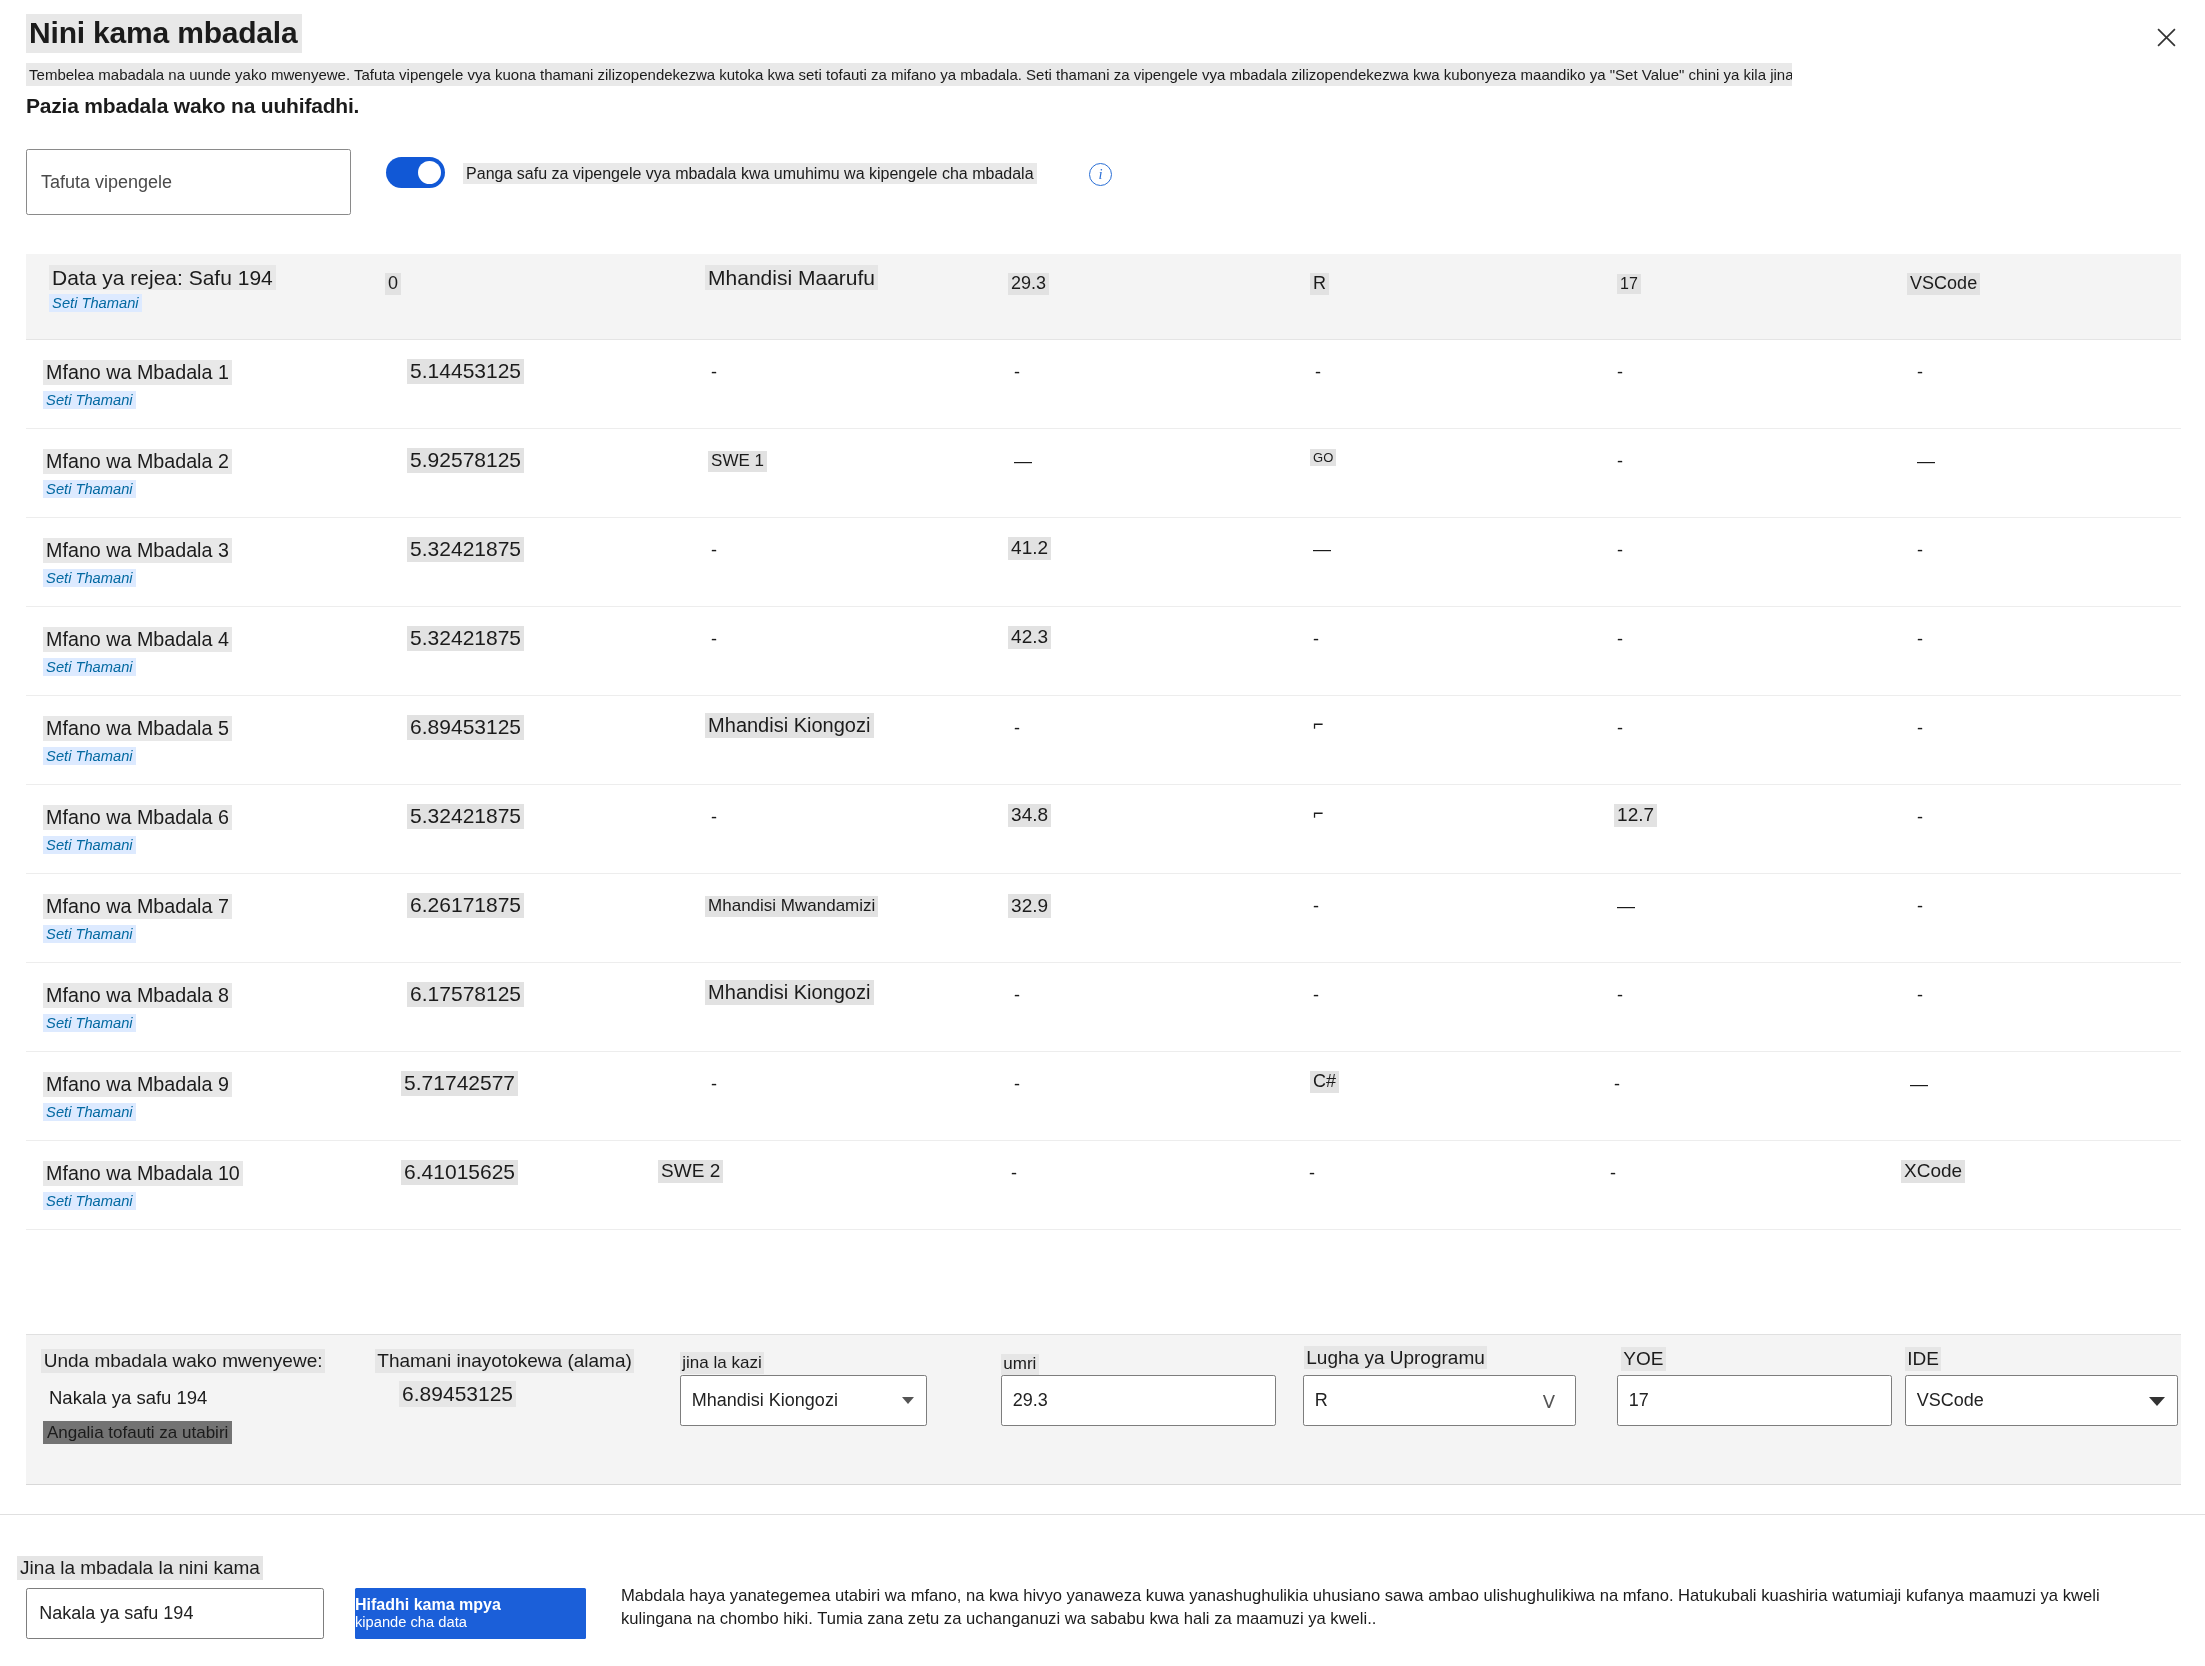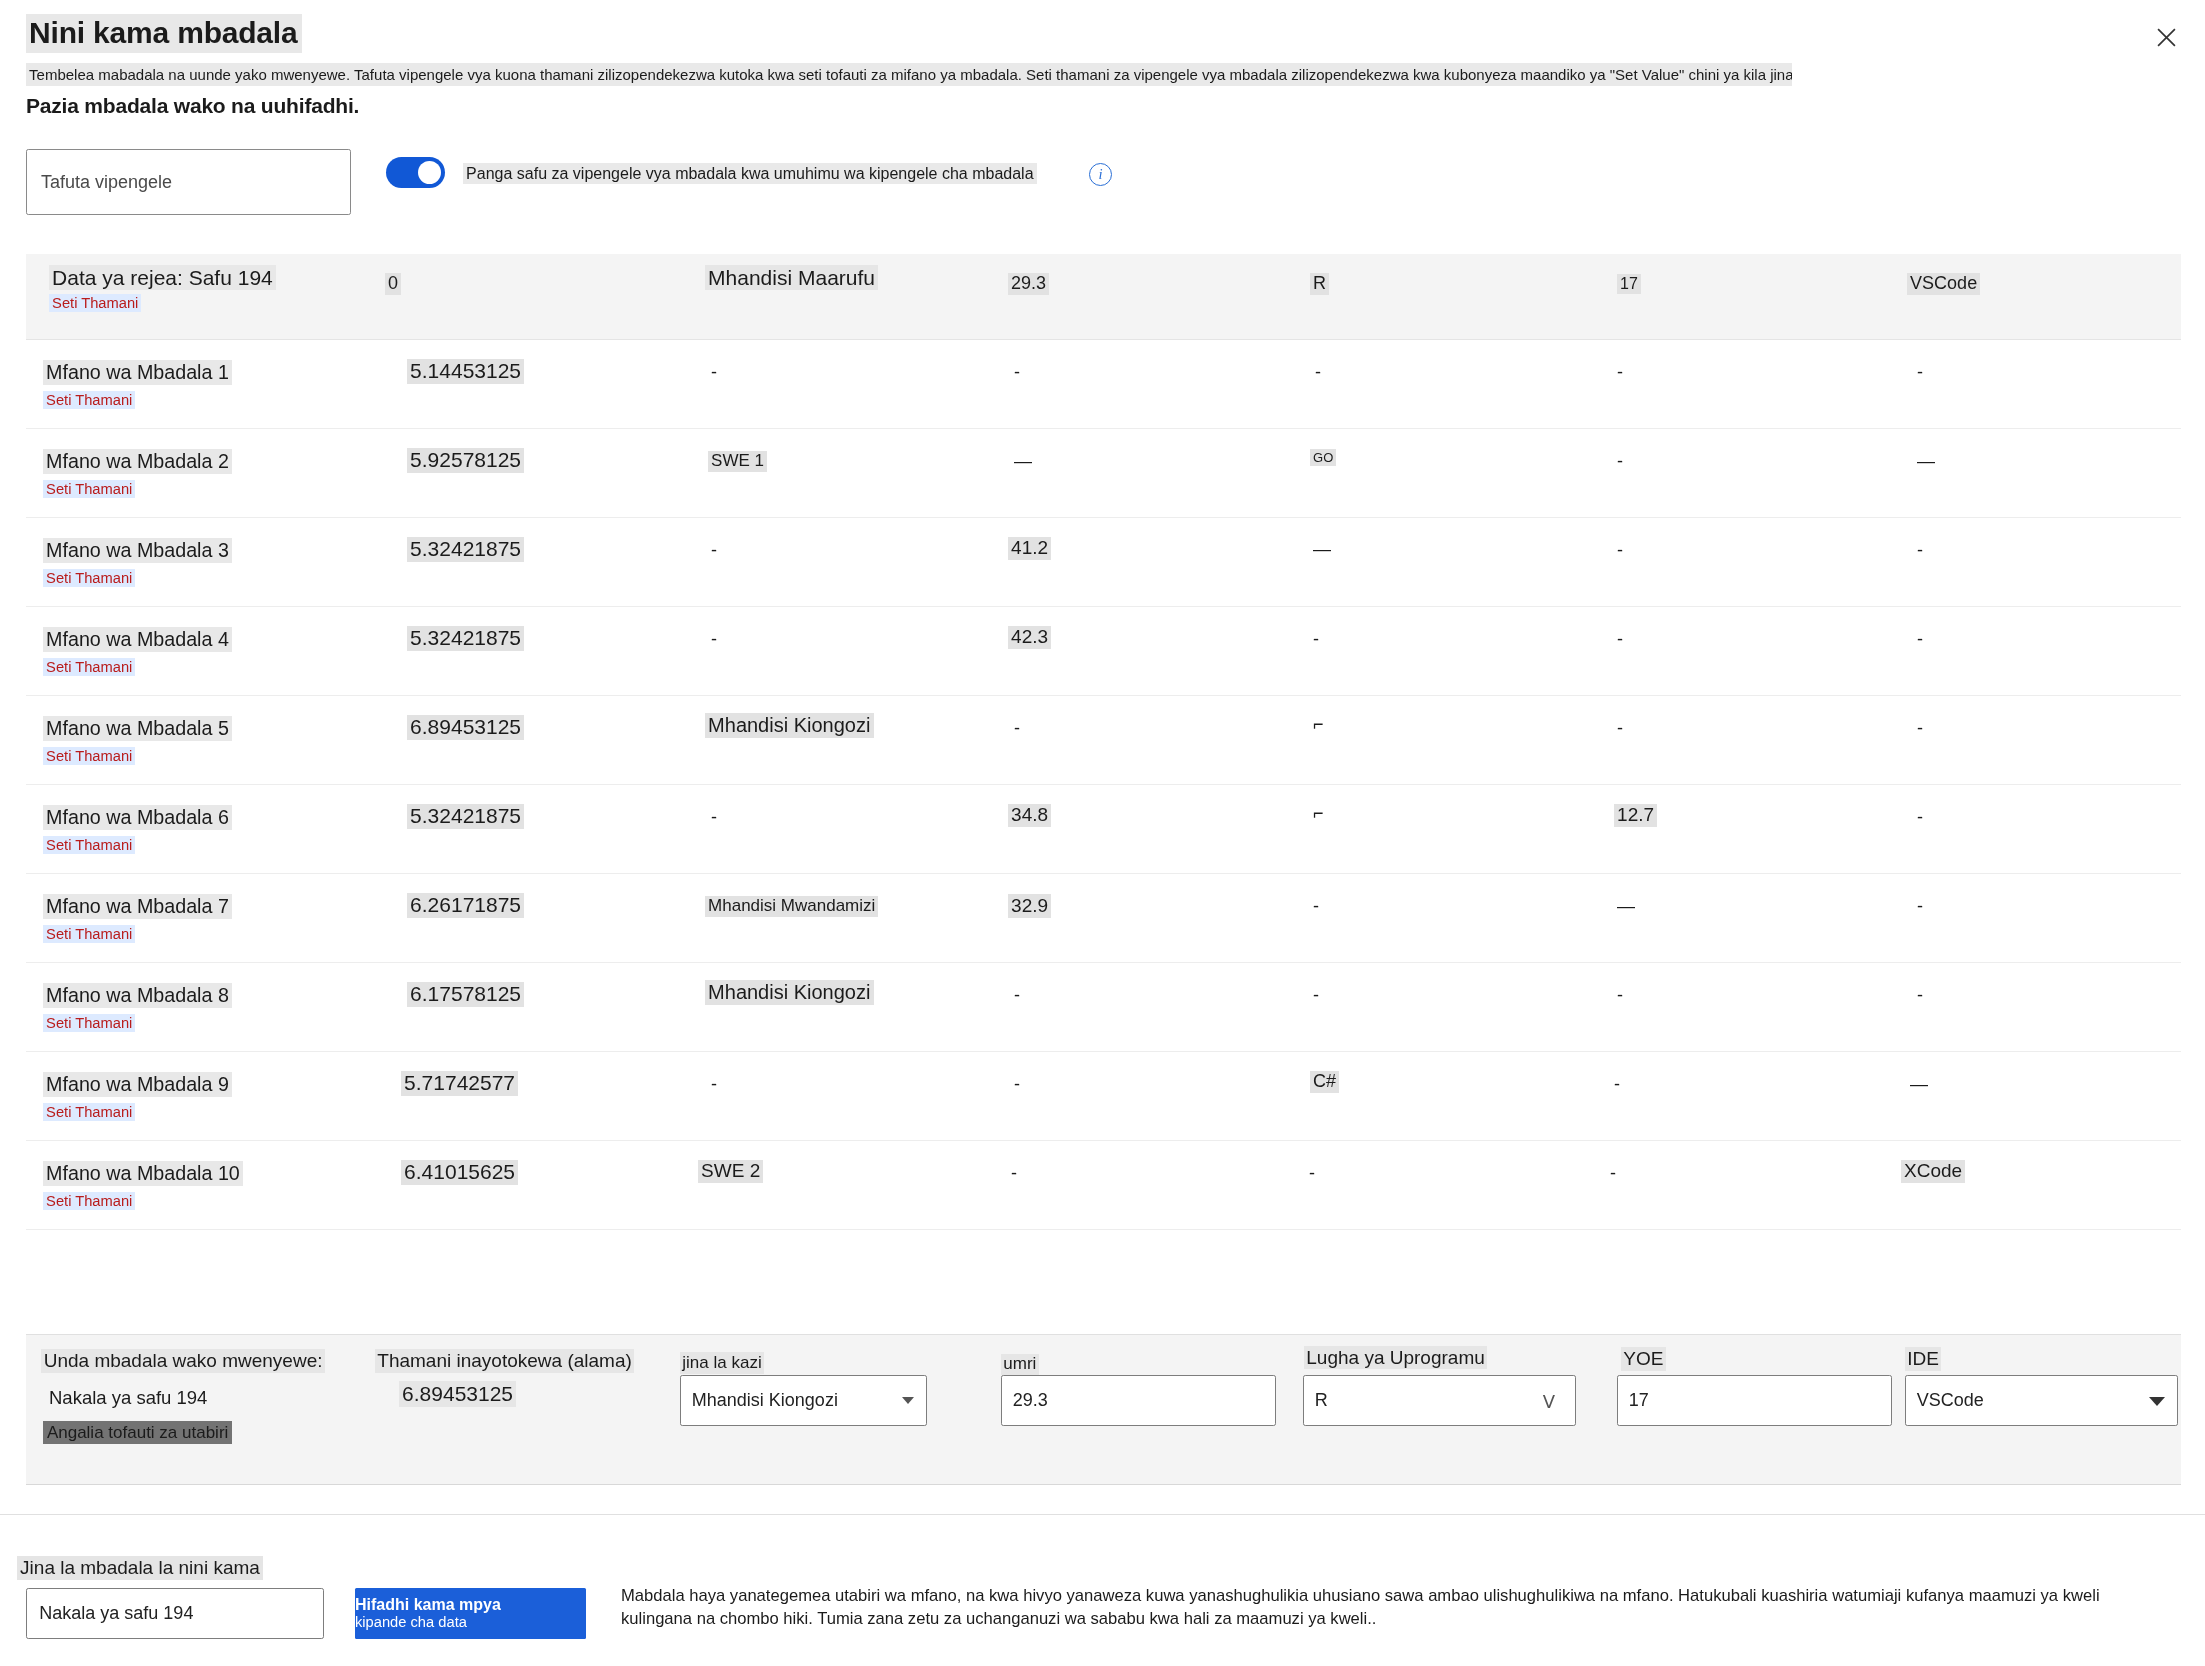--- a/index.html
+++ b/index.html
@@ -140,25 +140,26 @@
     font-size: 19.7px;
     background: #e8e8e8;
     padding: 0.8px 3.1px;
     white-space: nowrap;
   }
   .row.first .name { font-size: 21px; left: 23px; top: 10.8px; }
   .row .setval {
     position: absolute;
     left: 17px; top: 51px;
     font-size: 14.7px;
-    color: #b91c1c;
+    color: #0369a1;
     background: #ddeaff;
     padding: 0.8px 3.1px;
     cursor: pointer;
     white-space: nowrap;
+    font-style: italic;
   }
   .row.first .setval { left: 23px; top: 40px; }
 
   .cell {
     position: absolute;
     font-size: 18px;
     white-space: nowrap;
     padding: 0.8px 3.1px;
   }
   .cell.hl { background: #e2e2e2; }
@@ -430,21 +431,21 @@
       <div class="cell plain" style="left:985px; top:21.6px;">-</div>
       <div class="cell hl" style="left:1284px; top:18.5px;">C#</div>
       <div class="cell plain" style="left:1585px; top:21.6px;">-</div>
       <div class="cell plain" style="left:1881px; top:21.6px;">—</div>
     </div>
 
     <div class="row">
       <div class="name">Mfano wa Mbadala 10</div>
       <div class="setval">Seti Thamani</div>
       <div class="cell hl" style="left:375px; top:18.5px; font-size:21px;">6.41015625</div>
-      <div class="cell hl" style="left:672px; top:18.5px; font-size:19px;">SWE 2</div>
+      <div class="cell hl" style="left:632px; top:18.5px; font-size:19px;">SWE 2</div>
       <div class="cell plain" style="left:982px; top:21.6px;">-</div>
       <div class="cell plain" style="left:1280px; top:21.6px;">-</div>
       <div class="cell plain" style="left:1581px; top:21.6px;">-</div>
       <div class="cell hl" style="left:1875px; top:18.5px; font-size:19px;">XCode</div>
     </div>
 
   </div>
 
   <div class="custom">
     <div class="lbl" style="left:15.4px; top:14px;">Unda mbadala wako mwenyewe:</div>

